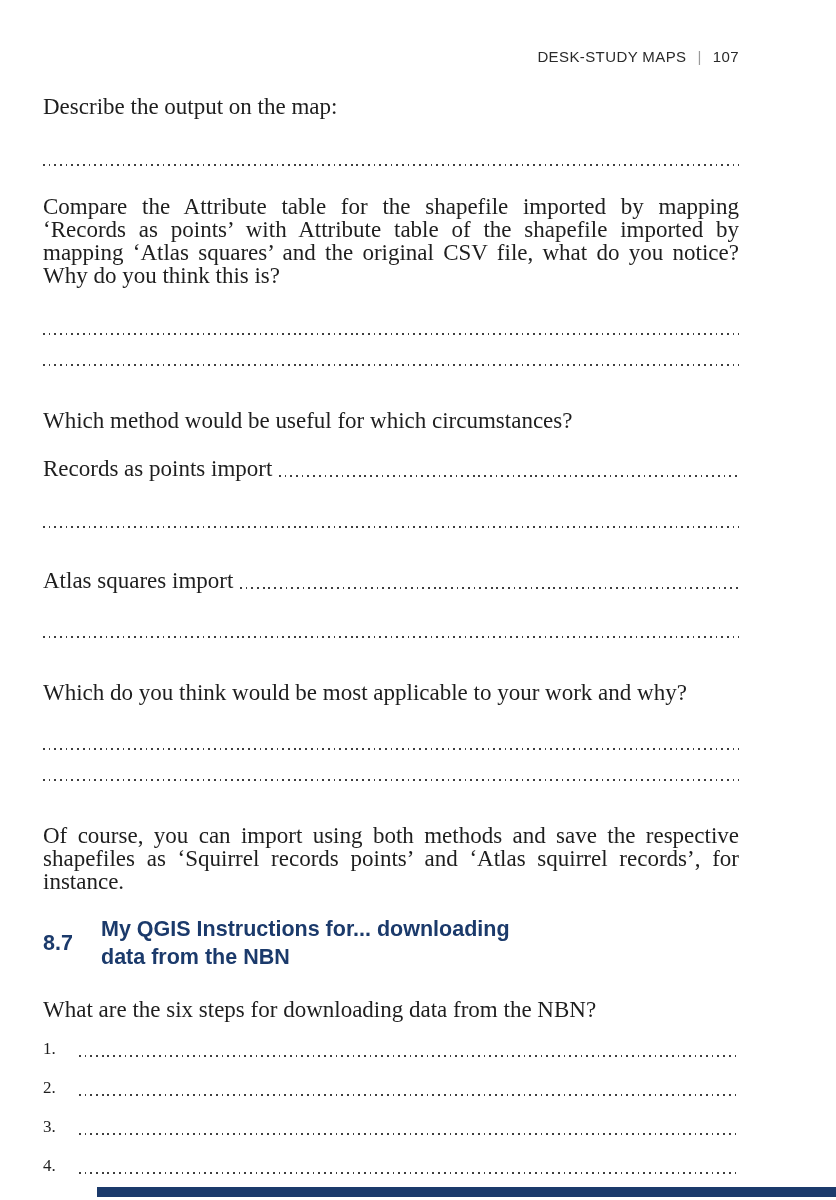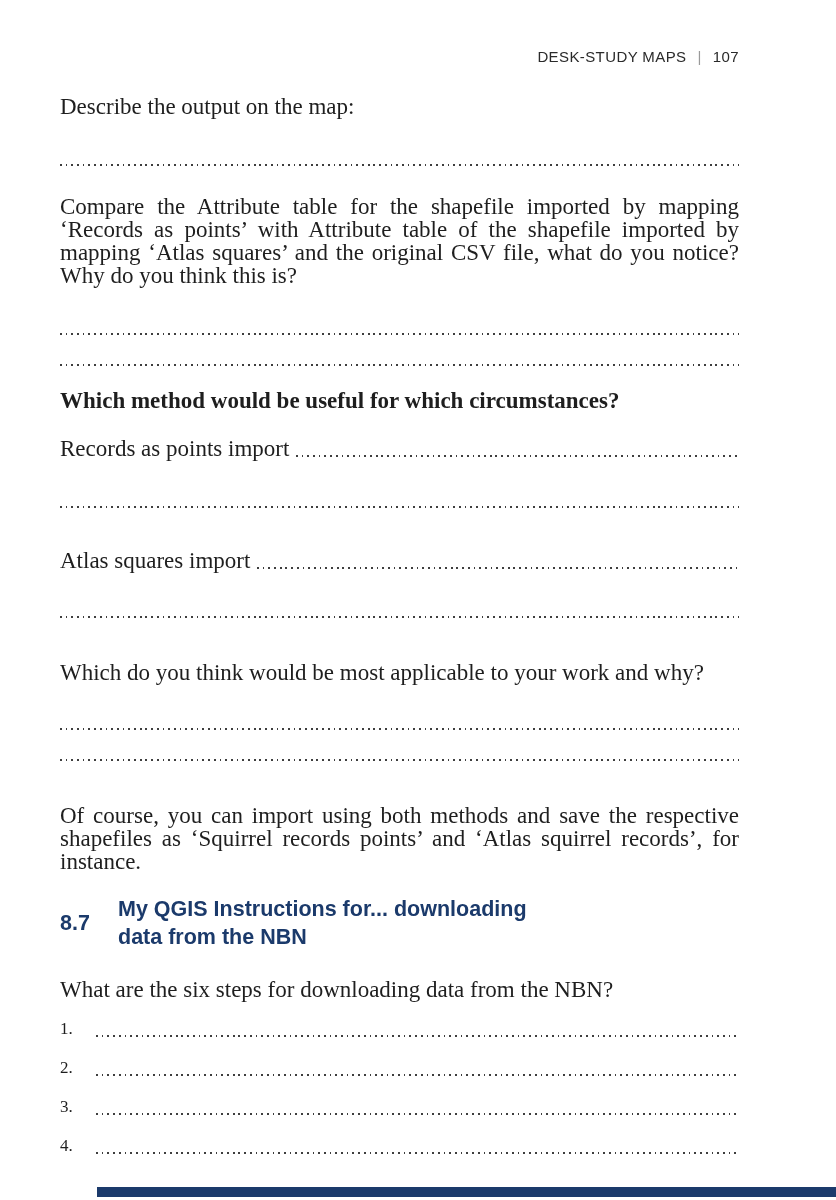--- a/index.html
+++ b/index.html
@@ -1,21 +1,21 @@
 <!DOCTYPE html>
 <html style="--accent: #1b3a6b;"><head>
 <meta charset="utf-8">
 <style>
   * { margin:0; padding:0; box-sizing:border-box; }
   html,body { background:#ffffff; }
   body {
     width:836px; height:1200px; position:relative; overflow:hidden;
     font-family:"Liberation Serif", serif; color:#1e1e1e;
   }
-  .page { position:absolute; inset:0; padding:48px 97px 0 60px; }
+  .page { position:absolute; inset:0; padding:48px 97px 0 43px; }
 
   
   .header {
     display:flex; justify-content:flex-end; align-items:baseline; gap:10px;
     font-family:"Liberation Sans", sans-serif; font-size:15px; color:#2a2a2a;
     letter-spacing:.4px;
   }
   .header .sep { color:#9a9a9a; font-weight:normal; padding:0 1px; }
 
   
@@ -52,21 +52,21 @@
     background:var(--accent, #1b3a6b);
   }
 
   
   .m-q1        { margin-top:30px; }
   .m-line1     { margin-top:46px; }
   .m-save      { margin-top:37px; }
   .m-compare   { margin-top:29px; }
   .m-line2     { margin-top:46px; }
   .m-line3     { margin-top:29px; }
-  .m-q2        { margin-top:23px;font-weight:bold; }
+  .m-q2        { margin-top:43px; }
   .m-records   { margin-top:25px; }
   .m-line4     { margin-top:46px; }
   .m-atlas     { margin-top:41px; }
   .m-line5     { margin-top:44px; }
   .m-q3        { margin-top:43px; }
   .m-line6     { margin-top:44px; }
   .m-line7     { margin-top:29px; }
   .m-ofcourse  { margin-top:43px; }
   .m-heading   { margin-top:22px;align-items:center; }
   .m-stepsq    { margin-top:27px; }

